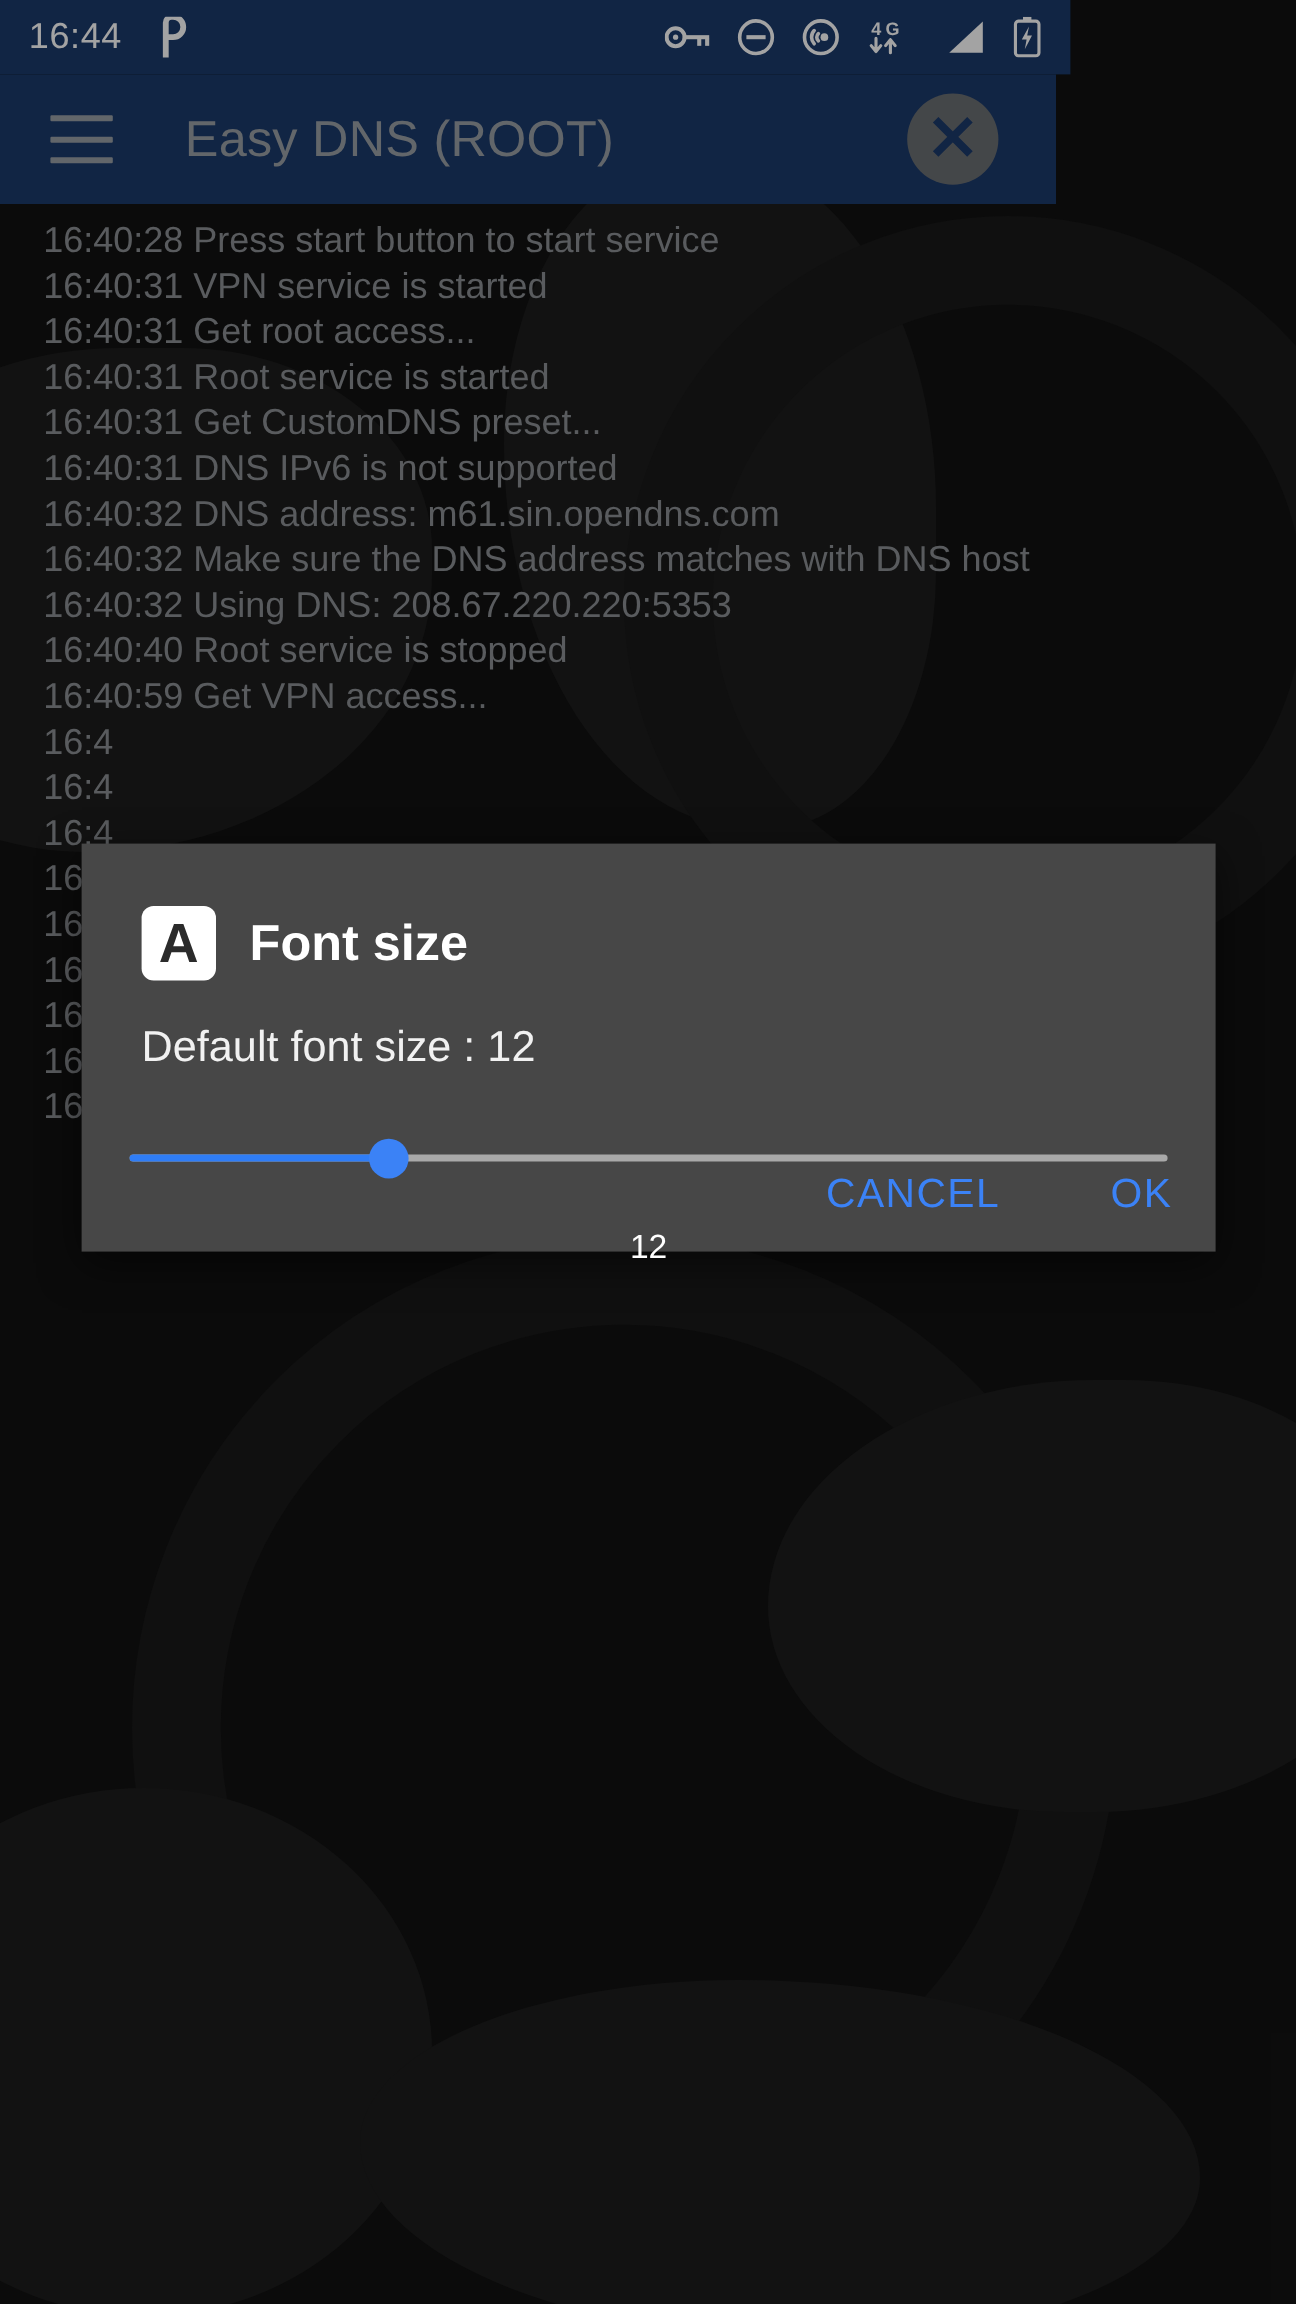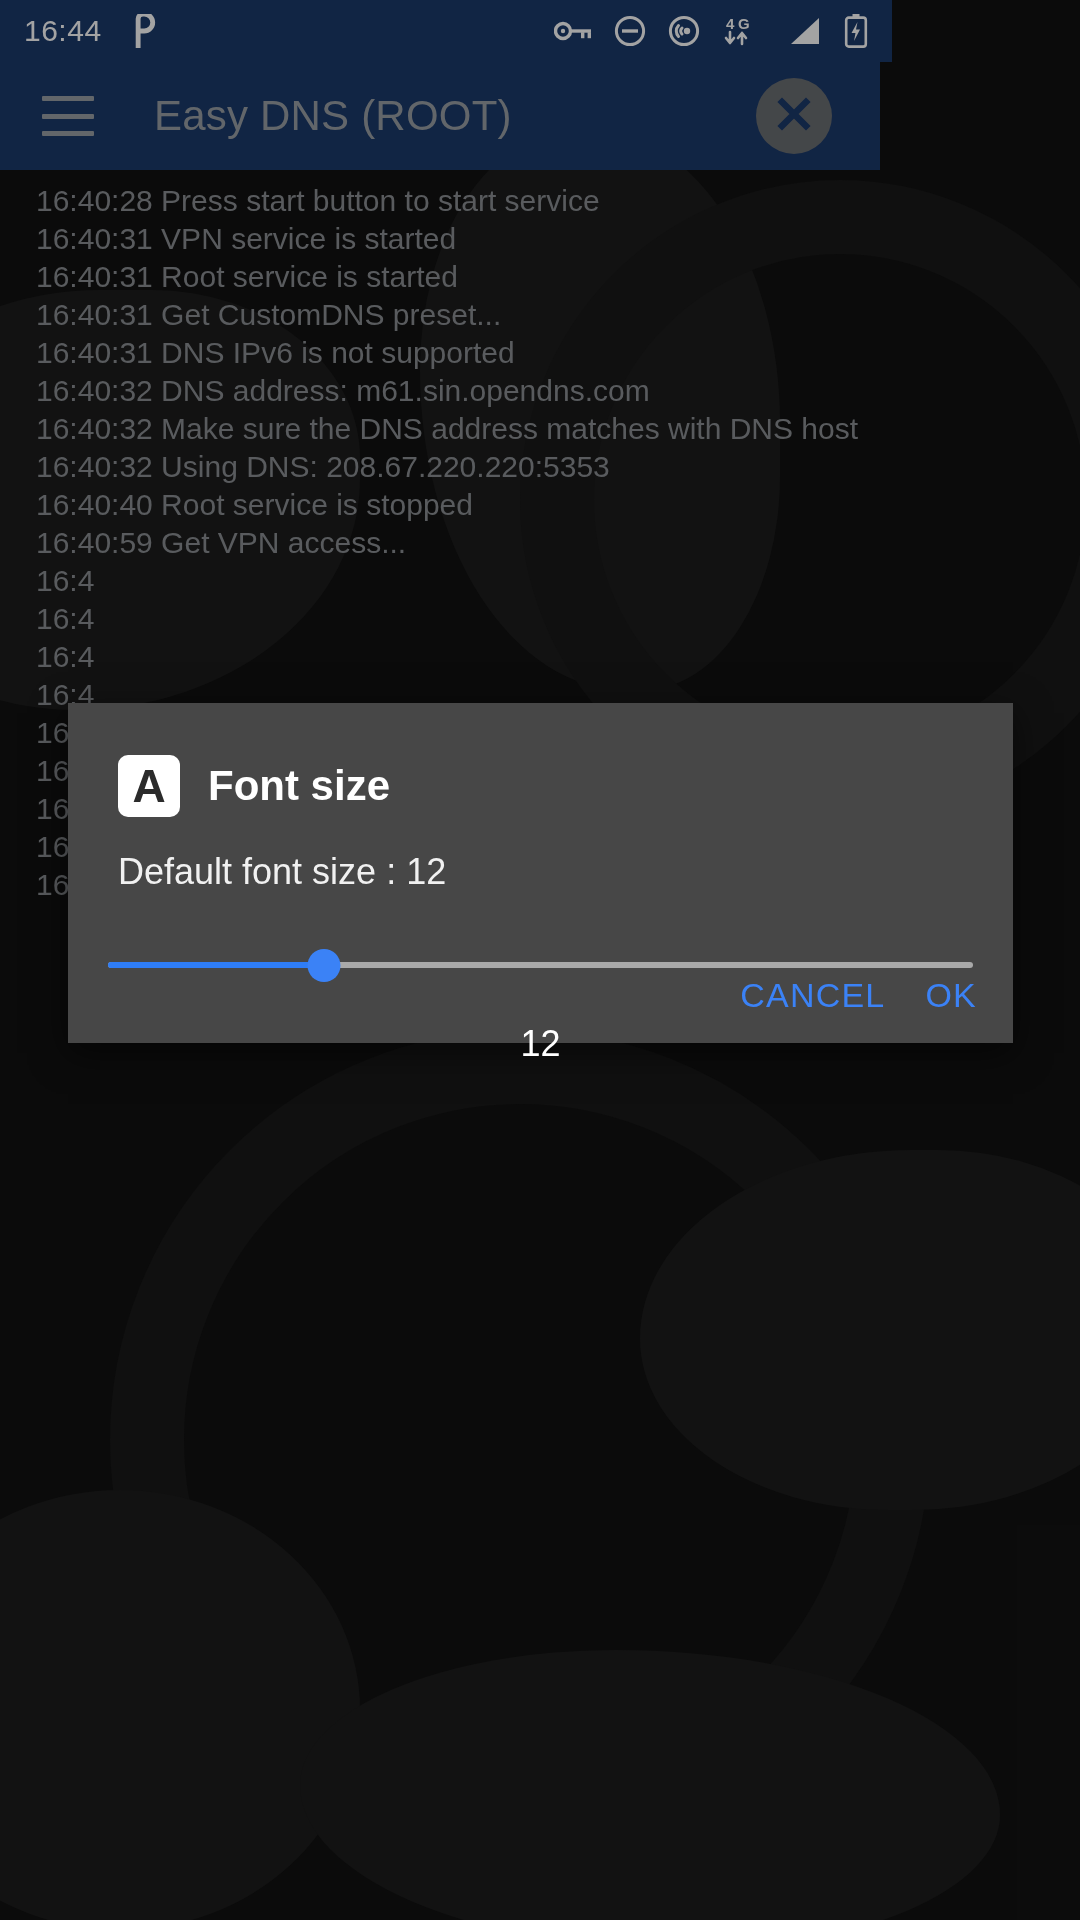--- a/index.html
+++ b/index.html
@@ -88,25 +88,25 @@
     background:#a9a9a9; border-radius:3px;
   }
   .slider-fill {
     position:absolute; top:17px; left:0; height:6px;
     background:#2f7df6; border-radius:3px;
   }
   .slider-thumb {
     position:absolute; top:4px; width:33px; height:33px; border-radius:50%;
     background:#3b82f6; transform:translateX(-50%);
   }
-  .slider-value { text-align:center; margin-top:38px; font-size:36px; color:#ffffff; }
+  .slider-value { text-align:center; margin-top:38px; font-size:28px; color:#ffffff; }
 
   .dialog-actions {
     position:absolute; right:36px; bottom:28px;
-    display:flex; align-items:center; gap:40px;
+    display:flex; align-items:center; gap:92px;
   }
   .dlg-btn {
     color:#3b82f6; font-size:34px; letter-spacing:1.2px; font-weight:500;
     background:none; border:none; font-family:"Liberation Sans", sans-serif;
     cursor:pointer;
   }
 </style>
 </head>
 <body>
 
@@ -118,20 +118,21 @@
     <div class="ring" style="left:520px; top:10px; width:640px; height:640px;"></div>
     <div class="ring" style="left:110px; top:860px; width:820px; height:820px;"></div>
     <div class="blob" style="left:640px; top:980px; width:520px; height:360px; border-radius:55% 45% 50% 50%;"></div>
     <div class="blob" style="left:-120px; top:1320px; width:480px; height:440px; border-radius:50%;"></div>
     <div class="blob" style="left:300px; top:1480px; width:700px; height:300px; border-radius:45% 55% 45% 55%;"></div>
   </div>
 
   <div class="log">
     <div class="log-line">16:40:28 Press start button to start service</div>
     <div class="log-line">16:40:31 VPN service is started</div>
+    <div class="log-line">16:40:31 Get root access...</div>
     <div class="log-line">16:40:31 Root service is started</div>
     <div class="log-line">16:40:31 Get CustomDNS preset...</div>
     <div class="log-line">16:40:31 DNS IPv6 is not supported</div>
     <div class="log-line">16:40:32 DNS address: m61.sin.opendns.com</div>
     <div class="log-line">16:40:32 Make sure the DNS address matches with DNS host</div>
     <div class="log-line">16:40:32 Using DNS: 208.67.220.220:5353</div>
     <div class="log-line">16:40:40 Root service is stopped</div>
     <div class="log-line">16:40:59 Get VPN access...</div>
     <div class="log-line">16:4</div>
     <div class="log-line">16:4</div>

